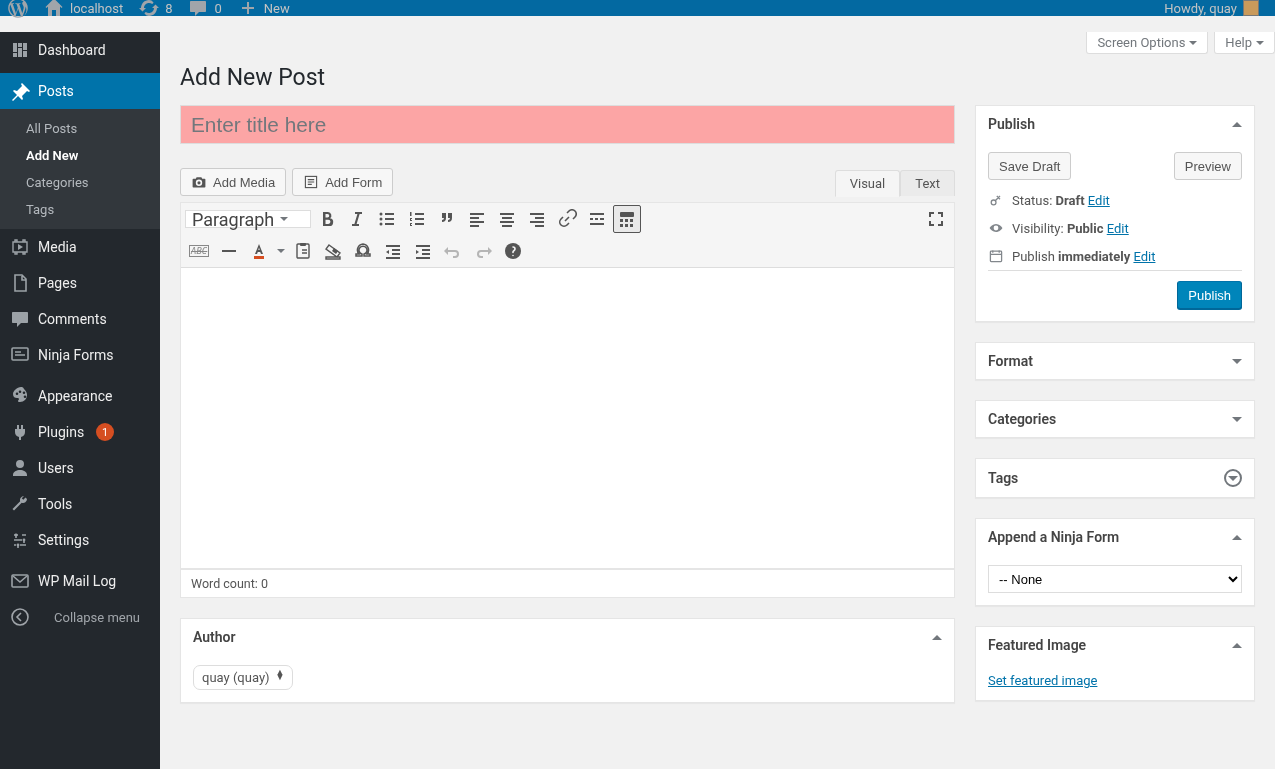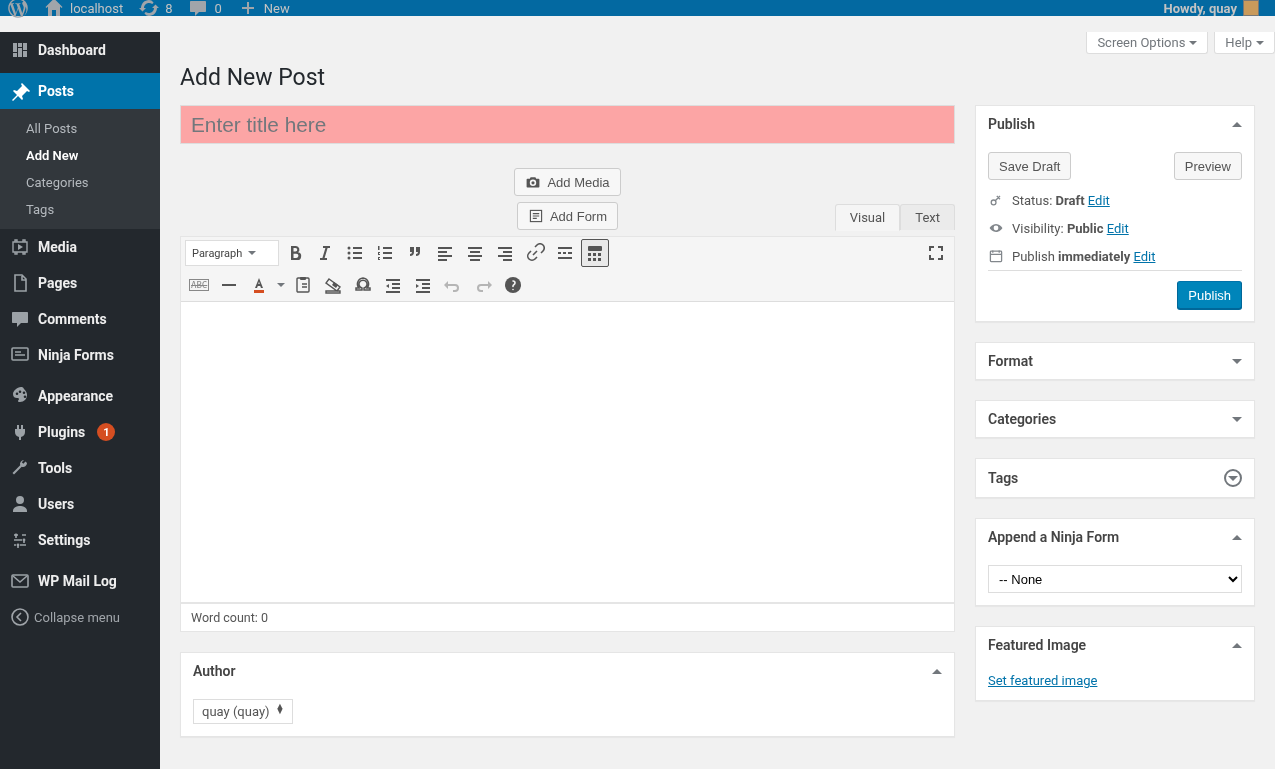--- a/index.html
+++ b/index.html
@@ -17,54 +17,53 @@
   #adminbar {
     position: absolute; top: 0; left: 0; right: 0; height: 16px;
     background: #0369a1;
     color: #eee;
     display: flex;
     align-items: center;
     font-size: 13px;
     z-index: 100;
   }
   #adminbar .ab-left { display:flex; align-items:center; height:100%; }
-  #adminbar .ab-right { margin-left:auto; display:flex; align-items:center; height:100%; padding-right:8px;font-weight:bold; }
+  #adminbar .ab-right { margin-left:auto; display:flex; align-items:center; height:100%; padding-right:8px; }
   .ab-item { display:flex; align-items:center; gap:6px; padding:0 8px; height:100%; color:#c3c3c3; cursor:pointer; }
   .ab-icon { width:20px; height:20px; fill:#a0a5aa; }
   .ab-avatar { width:16px; height:16px; background:#c99a5b; border:1px solid #777; }
   
   #adminmenu {
     position:absolute; top:32px; left:0; bottom:0; width:160px;
     background:#23282d;
     color:#eee;
     font-size:14px;
     overflow:hidden;
   }
   .menu-item {
     display:flex; align-items:center; gap:8px;
     padding:8px 10px;
     color:#eee;
     cursor:pointer;
     position:relative;
-    font-weight:bold;
   }
   .menu-item .micon { width:20px; height:20px; fill:#9ca2a7; flex-shrink:0; }
   .menu-item.current { background:#0073aa; color:#fff; }
   .menu-item.current .micon { fill:#fff; }
   .menu-sep { height:5px; }
   .submenu { background:#32373c; padding:6px 0; }
   .submenu-item { padding:6px 26px; color:#b4b9be; font-size:13px; cursor:pointer; }
   .submenu-item.current { color:#fff; font-weight:600; }
   .update-badge {
     display:inline-flex; align-items:center; justify-content:center;
     min-width:18px; height:18px; border-radius:9px;
     background:#d54e21; color:#fff; font-size:11px; padding:0 5px;
     margin-left:4px;
   }
-  .collapse-item { color:#a0a5aa; font-size:13px; display:flex; align-items:center; gap:4px; padding:8px 10px; cursor:pointer;}
+  .collapse-item { color:#a0a5aa; font-size:13px; display:flex; align-items:center; gap:24px; padding:8px 10px; cursor:pointer;}
   .collapse-item .micon { width:20px; height:20px; fill:#a0a5aa; }
   
   #wpbody {
     position:absolute; top:32px; left:160px; right:0; bottom:0;
     background:#f1f1f1;
     overflow:auto;
     padding:0 20px 20px 20px;
   }
   .screen-meta-links { display:flex; justify-content:flex-end; gap:6px; margin-right:-20px; }
   .screen-meta-link {
@@ -76,40 +75,40 @@
   .wrap-heading { font-size:23px; font-weight:400; color:#23282d; margin:10px 0 14px; }
   .columns { display:flex; gap:20px; align-items:flex-start; }
   .col-main { flex:1; }
   .col-side { width:280px; }
   
   #title {
     width:100%; font-size:1.6em; padding:2px 10px; line-height:1.6;
     border:1px solid #ddd; background:#fca5a5; color:#32373c; outline:none;
   }
   #title::placeholder { color:#72777c; }
-  .media-row { display:flex; gap:6px; margin-top:24px; margin-bottom:6px; align-items:center;flex-direction:column; }
+  .media-row { display:flex; gap:6px; margin-top:24px; margin-bottom:6px; align-items:center; }
   .button {
     display:inline-flex; align-items:center; gap:6px;
     background:#f7f7f7; border:1px solid #ccc; color:#555; border-radius:3px;
     padding:0 10px; height:28px; font-size:13px; cursor:pointer;
   }
   .button.primary { background:#0085ba; border-color:#0073aa #006799 #006799; color:#fff; box-shadow:0 1px 0 #006799; }
   
   .editor-tabs { display:flex; justify-content:flex-end; position:relative; }
   .editor-tab {
     border:1px solid #ddd; border-bottom:none; background:#ebebeb;
     padding:5px 14px; font-size:13px; color:#555; cursor:pointer;
     border-top-left-radius:3px; border-top-right-radius:3px;
   }
   .editor-tab.active { background:#f5f5f5; border-bottom:1px solid #f5f5f5; margin-bottom:-1px; }
   .editor-box { border:1px solid #e5e5e5; background:#fff; }
   .toolbar { background:#f5f5f5; border-bottom:1px solid #ddd; }
   .tb-row { display:flex; align-items:center; padding:2px 4px; gap:2px; }
   .tb-select {
-    height:26px; font-size:11px; border:1px solid #ddd; background:#fff;
+    height:18px; font-size:18px; border:1px solid #ddd; background:#fff;
     padding:0 22px 0 6px; position:relative; display:flex; align-items:center; cursor:pointer; gap:6px;
   }
   .tb-btn {
     width:28px; height:28px; display:flex; align-items:center; justify-content:center;
     cursor:pointer; color:#555; border-radius:2px;
   }
   .tb-btn.toggled { border:1px solid #555; background:#e9e9e9; }
   .tb-btn svg { width:20px; height:20px; fill:#555; }
   .tb-btn.disabled svg { fill:#b5b5b5; }
   .tb-spacer { flex:1; }
@@ -129,24 +128,24 @@
   .circleadd { width:18px;height:18px;border:2px solid #72777c;border-radius:50%;display:flex;align-items:center;justify-content:center; }
   .circleadd .toggleind{border-top-color:#72777c;}
   .postbox .inside { padding:10px 12px 12px; font-size:13px; color:#555; }
   .misc-row { display:flex; align-items:center; gap:8px; padding:6px 0; }
   .misc-row .micon { width:16px; height:16px; fill:#82878c; }
   .linklike { color:#0073aa; text-decoration:underline; cursor:pointer;text-align:right; }
   .pub-actions { display:flex; gap:8px; padding-bottom:6px;}
   .pub-major { border-top:1px solid #ddd; padding-top:10px; display:flex; justify-content:flex-end; }
   select.wpselect { height:28px; border:1px solid #ddd; background:#fff; font-size:13px; padding:0 6px; width:100%; }
   
-  .authorselect { display:inline-flex; align-items:flex-start; border:1px solid #ddd; border-radius:0; padding:4px 8px; background:#fff; gap:6px; cursor:pointer; }
+  .authorselect { display:inline-flex; align-items:flex-start; border:1px solid #ddd; border-radius:7px; padding:4px 8px; background:#fff; gap:6px; cursor:pointer; }
   .caret-ud { display:inline-block; width:8px; line-height:5px; font-size:9px; color:#555; }
   .tricaret { width:0;height:0;border-left:4px solid transparent;border-right:4px solid transparent;border-top:4px solid #72777c; display:inline-block; }
-  .abc { font-family:monospace; font-size:9px; border:1px solid #888; padding:0 1px; color:#888; }
+  .abc { font-family:monospace; font-size:9px; border:1px solid #888; padding:0 1px; color:#888;font-style:italic; }
 </style>
 </head>
 <body>
 
 <div id="adminbar">
   <div class="ab-left">
     <div class="ab-item">
       <svg class="ab-icon" viewBox="0 0 20 20">
           <path d="M10 .2C4.6.2.2 4.6.2 10S4.6 19.8 10 19.8 19.8 15.4 19.8 10 15.4.2 10 .2zM1.6 10c0-1.2.3-2.4.7-3.4l4 11A8.4 8.4 0 0 1 1.6 10zm8.4 8.4c-.8 0-1.6-.1-2.4-.4l2.5-7.3 2.6 7.1c0 .1 0 .1.1.1-.9.3-1.8.5-2.8.5zm1.2-12.3c.5 0 1-.1 1-.1.5 0 .4-.7 0-.7 0 0-1.4.1-2.3.1-.8 0-2.2-.1-2.2-.1-.5 0-.5.7-.1.7 0 0 .4.1.9.1l1.3 3.6-1.9 5.6L4.8 6c.5 0 1-.1 1-.1.5 0 .4-.7 0-.7 0 0-1.4.1-2.3.1h-.5C4.5 3 7.1 1.6 10 1.6c2.2 0 4.2.8 5.7 2.2h-.1c-.8 0-1.4.7-1.4 1.5 0 .7.4 1.3.8 2 .3.6.7 1.3.7 2.3 0 .7-.2 1.7-.6 2.8l-.8 2.8-3.1-9.1zm6.3 2.1c.6 1.1.9 2.4.9 3.8 0 3-1.6 5.6-4 7.1l2.6-7.4c.5-1.2.6-2.2.6-3 0-.2 0-.4-.1-.5z"></path>
         </svg>
@@ -241,29 +240,29 @@
   </div>
   <div class="menu-item">
     <svg class="micon" viewBox="0 0 20 20">
         <path d="M7 3v4H5v3a5 5 0 0 0 4 4.9V18h2v-3.1A5 5 0 0 0 15 10V7h-2V3h-2v4H9V3z"></path>
       </svg>
     <span>Plugins</span>
     <span class="update-badge">1</span>
   </div>
   <div class="menu-item">
     <svg class="micon" viewBox="0 0 20 20">
+        <path d="M10 10a4 4 0 1 0 0-8 4 4 0 0 0 0 8zm0 2c-3.3 0-7 1.7-7 5v1h14v-1c0-3.3-3.7-5-7-5z"></path>
+      </svg>
+    <span>Users</span>
+  </div>
+  <div class="menu-item">
+    <svg class="micon" viewBox="0 0 20 20">
         <path d="M17 5a4 4 0 0 1-5.3 3.8L4 16.5 2.5 15l7.7-7.7A4 4 0 0 1 14 2l-2.2 2.2 1.5 1.5L15.5 3.5 17 5z"></path>
       </svg>
     <span>Tools</span>
-  </div>
-  <div class="menu-item">
-    <svg class="micon" viewBox="0 0 20 20">
-        <path d="M10 10a4 4 0 1 0 0-8 4 4 0 0 0 0 8zm0 2c-3.3 0-7 1.7-7 5v1h14v-1c0-3.3-3.7-5-7-5z"></path>
-      </svg>
-    <span>Users</span>
   </div>
   <div class="menu-item">
     <svg class="micon" viewBox="0 0 20 20">
         <path d="M4 5h4M12 5h4M6 5v3M4 10h8M16 10h0M14 10v3M4 15h2M10 15h6M8 15v3" stroke="#9ca2a7" stroke-width="1.6" fill="none"></path>
         <circle cx="6" cy="5" r="1.4"></circle>
         <circle cx="14" cy="10" r="1.4"></circle>
         <circle cx="8" cy="15" r="1.4"></circle>
       </svg>
     <span>Settings</span>
   </div>

